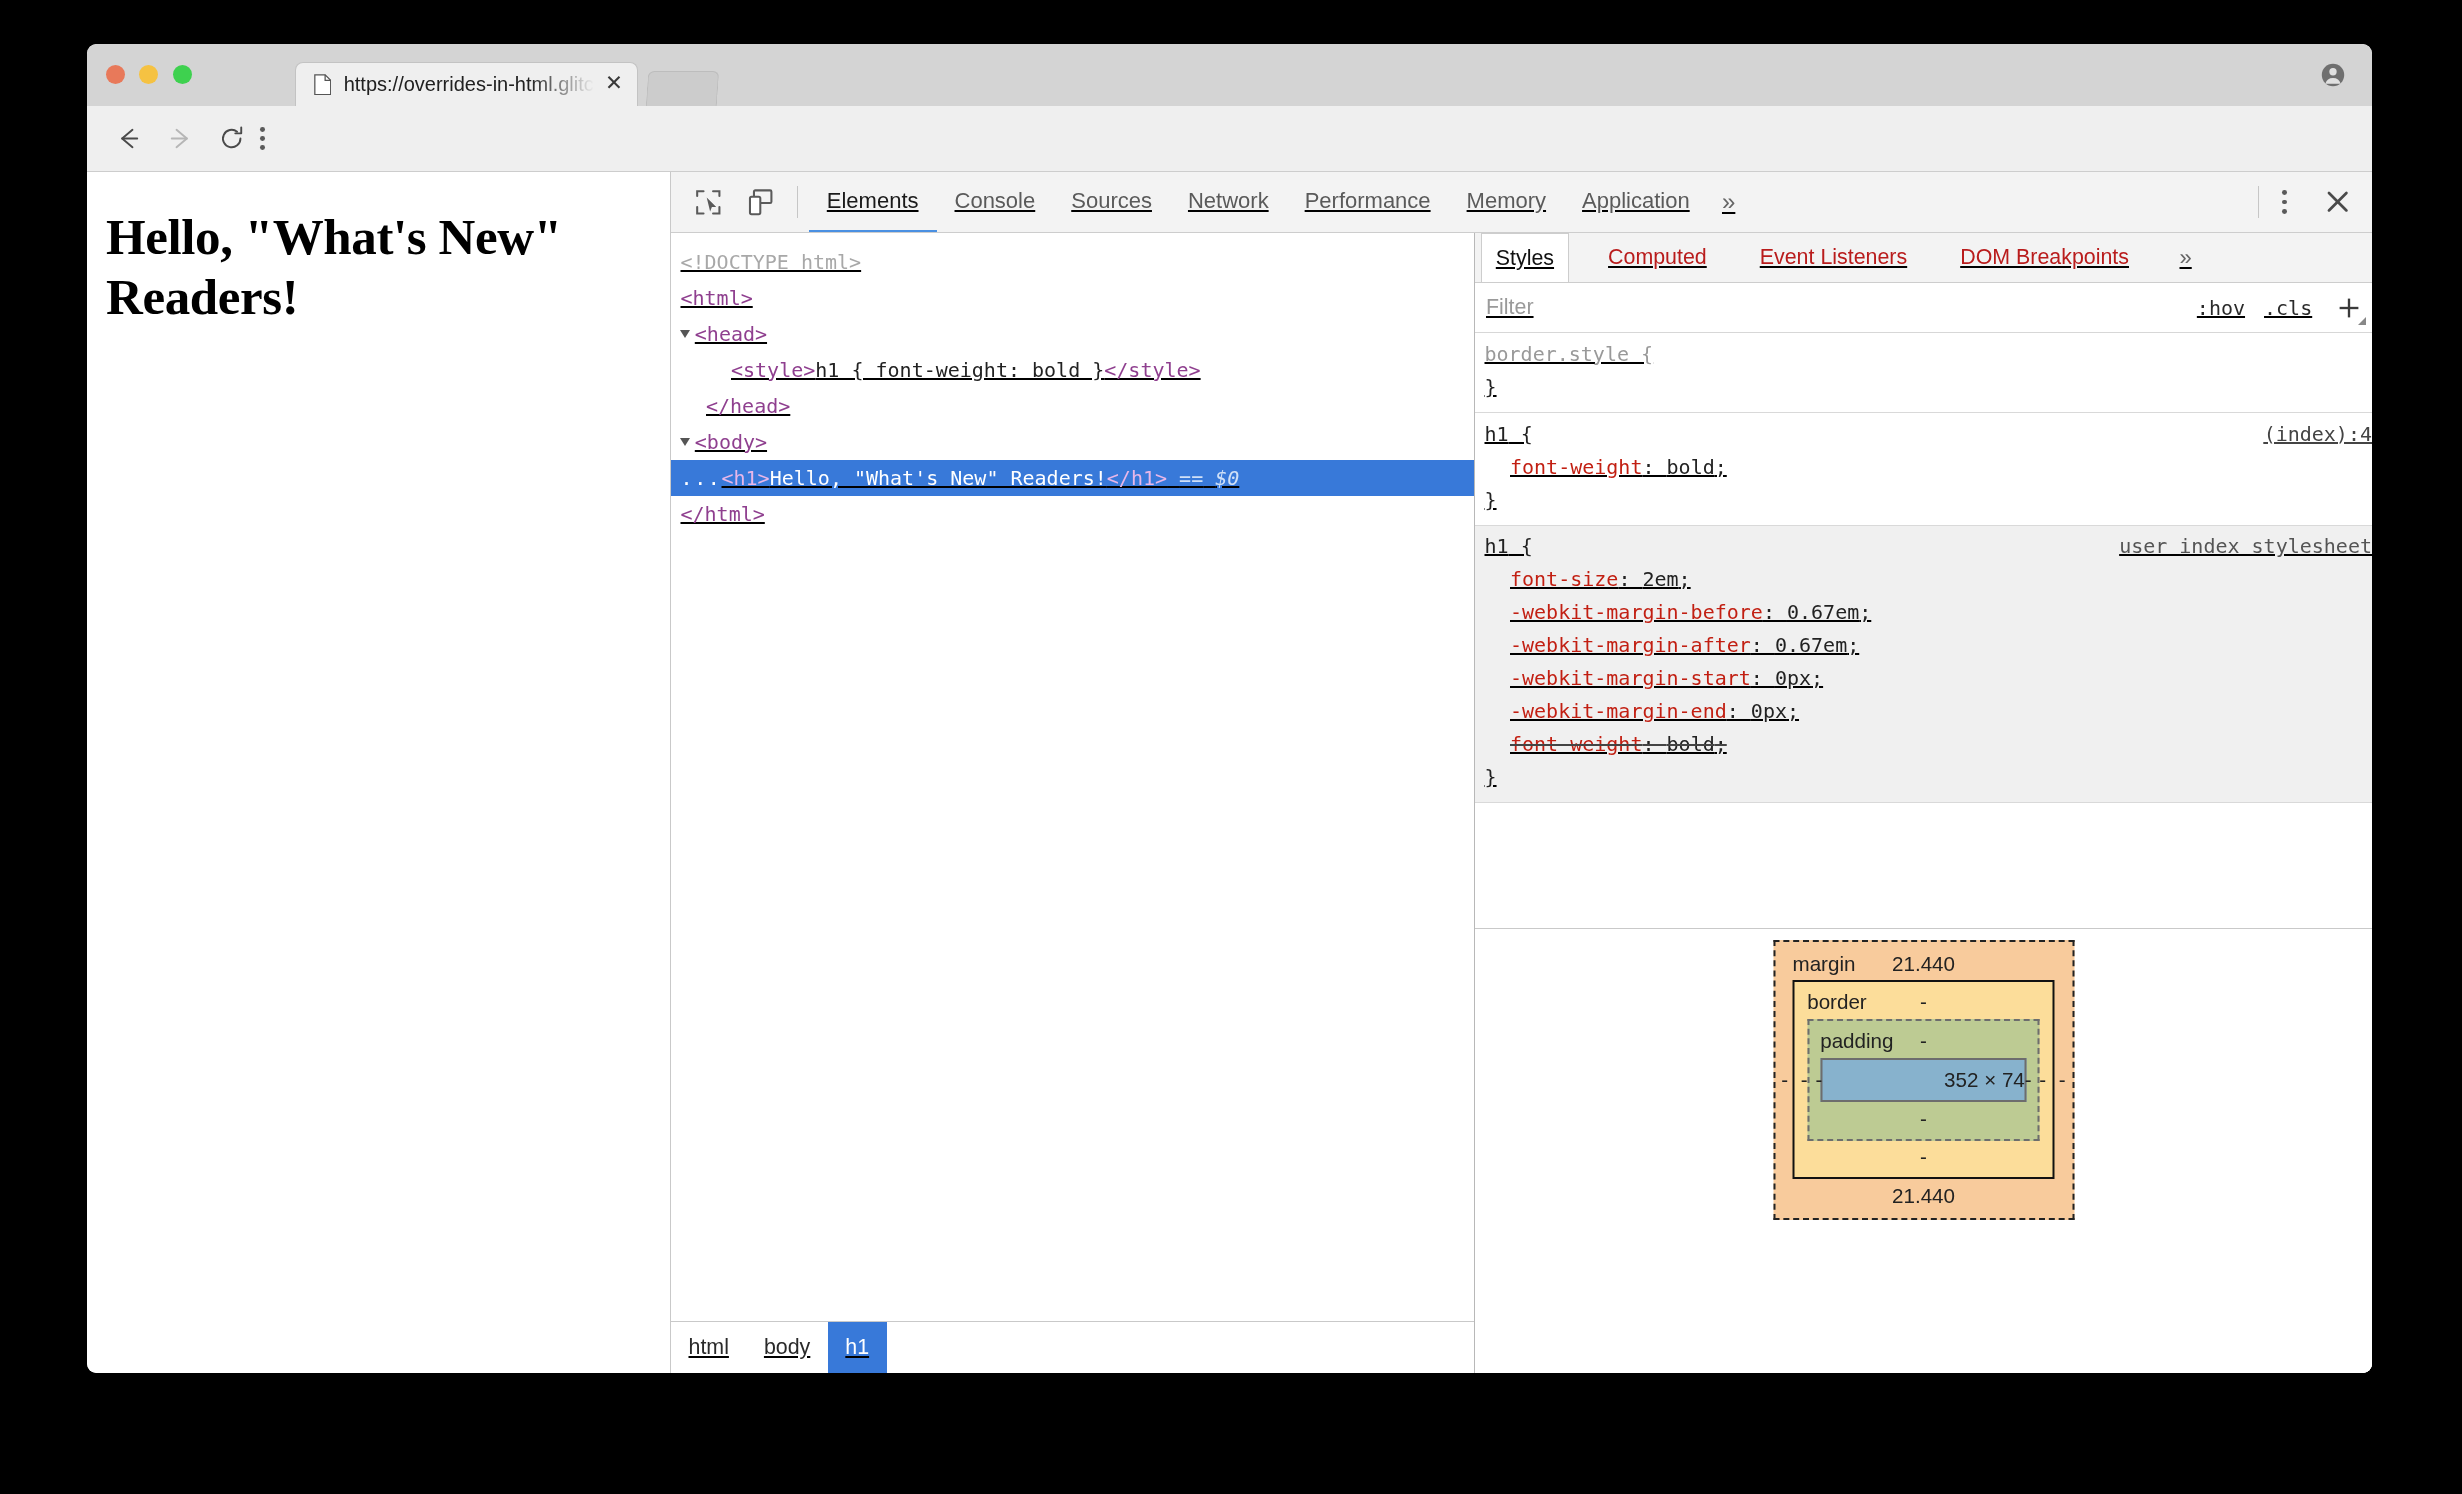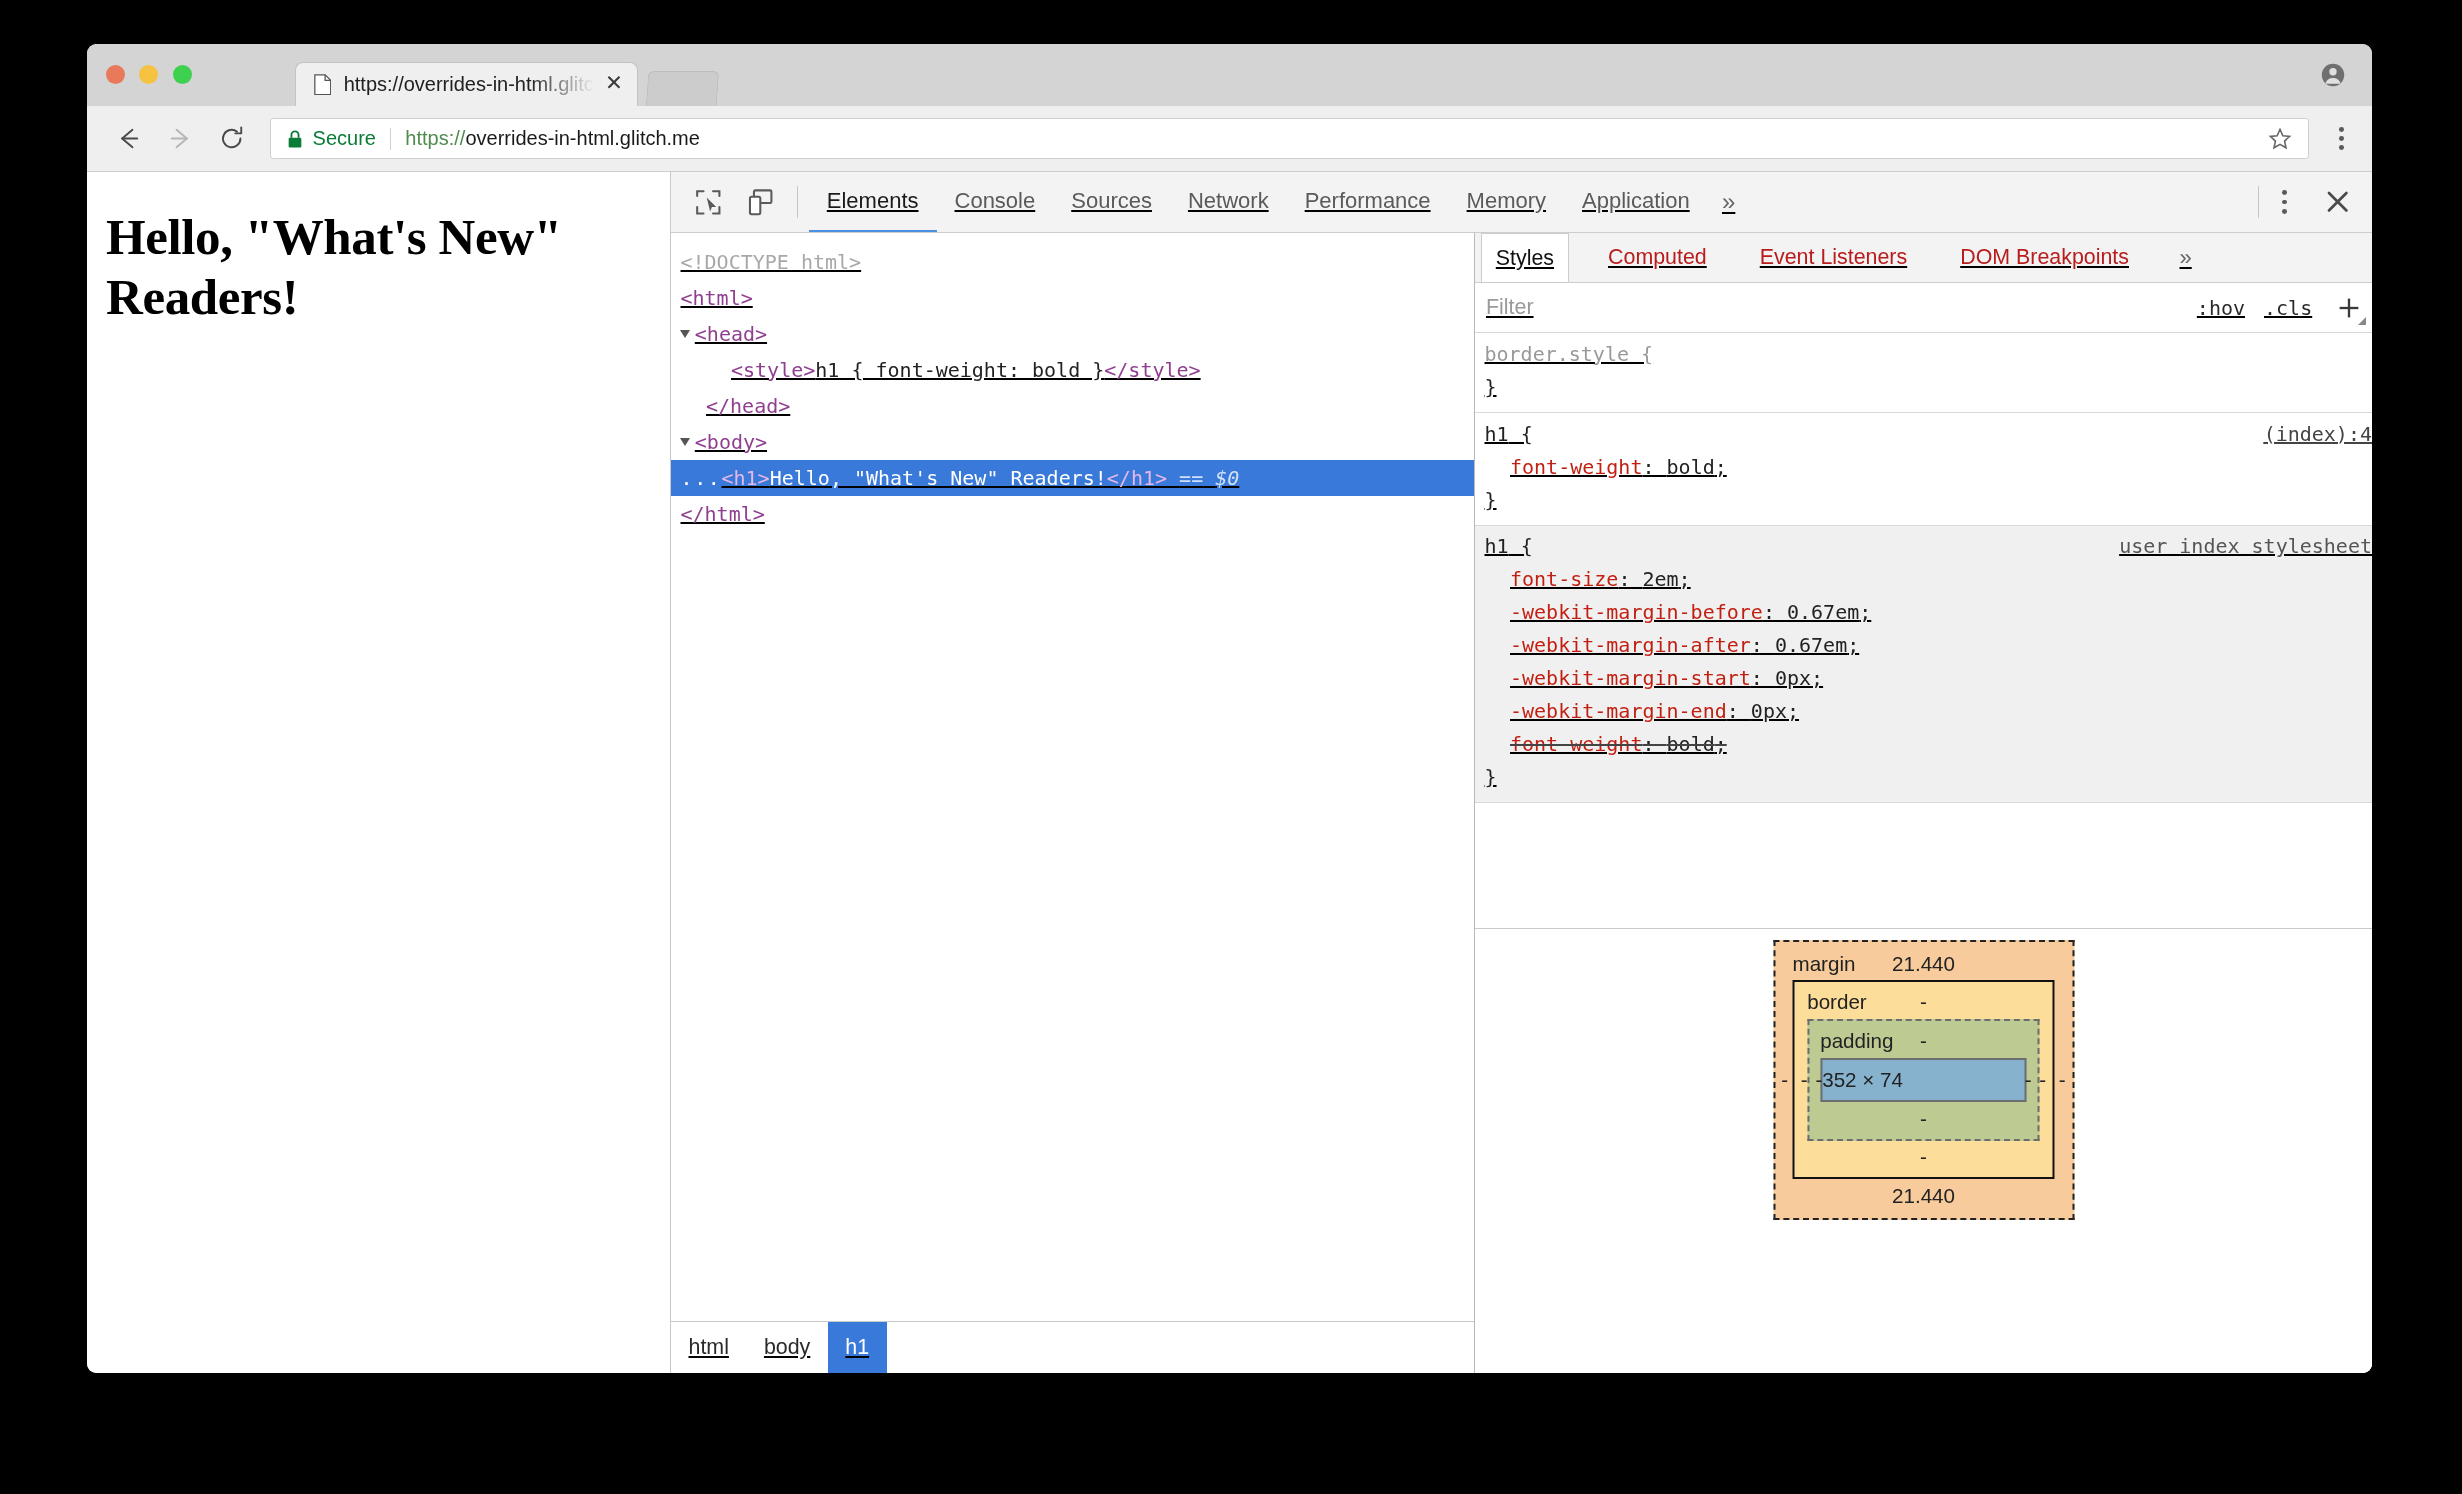--- a/index.html
+++ b/index.html
@@ -564,21 +564,21 @@
     padding: 8px 11px;
     position: relative;
     margin-top: 4.8px;
   }
   .bm-content {
     background: #87b2cd;
     border: 2.4px solid #6d6d6d;
     padding: 8px 0;
     font-size: 20.6px;
     color: #222;
-    text-align: left;
+    text-align: right;
     margin-top: 4.8px;
   }
   .bm-label {
     font-size: 20.6px;
     color: #222;
     text-align: left;
     position: relative;
   }
   .bm-label .bm-val {
     position: absolute;
@@ -648,36 +648,20 @@
           <line x1="6" y1="17" x2="25" y2="17" stroke="currentColor" stroke-width="2.4" stroke-linecap="round"></line>
         </svg>
       </span>
       <span class="nav-btn reload">
         <svg width="27" height="27" viewBox="0 0 34 34">
           <path d="M27 17 a11 11 0 1 1 -4.2 -8.6" fill="none" stroke="currentColor" stroke-width="2.4" stroke-linecap="round"></path>
           <path d="M28 3 v7.5 h-7.5" fill="none" stroke="currentColor" stroke-width="2.4" stroke-linecap="round" stroke-linejoin="round"></path>
         </svg>
       </span>
 
-      <div class="omnibox">
-        <span class="lock-icon">
-          <svg width="16" height="20.6" viewBox="0 0 20 26">
-            <path d="M5.5 11 V7.5 a4.5 4.5 0 0 1 9 0 V11" fill="none" stroke="#0b7c38" stroke-width="2.4"></path>
-            <rect x="2" y="11" width="16" height="12.5" rx="1.6" fill="#0b7c38"></rect>
-          </svg>
-        </span>
-        <span class="secure-label">Secure</span>
-        <span class="omni-divider"></span>
-        <span class="omni-url"><span class="scheme">https://</span><span>overrides-in-html.glitch.me</span></span>
-        <span class="star-icon">
-          <svg width="24" height="24" viewBox="0 0 30 30">
-            <path d="M15 3 l3.6 7.9 8.4 .9 -6.3 5.8 1.8 8.4 -7.5 -4.3 -7.5 4.3 1.8 -8.4 -6.3 -5.8 8.4 -.9 z" fill="none" stroke="#666" stroke-width="2"></path>
-          </svg>
-        </span>
-      </div>
 
       <span class="chrome-menu">
         <span class="dot"></span>
         <span class="dot"></span>
         <span class="dot"></span>
       </span>
     </div>
 
     <div class="body-area">
 

